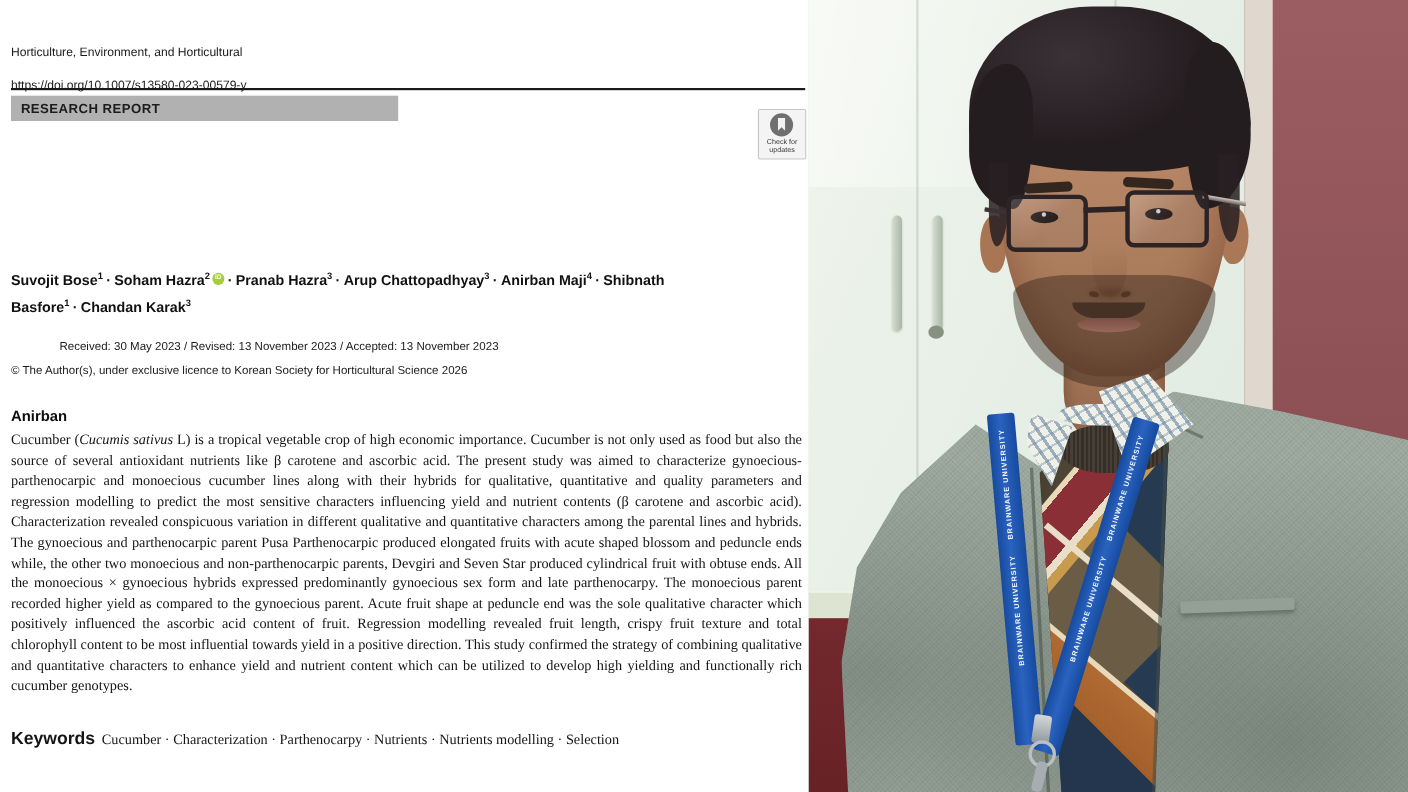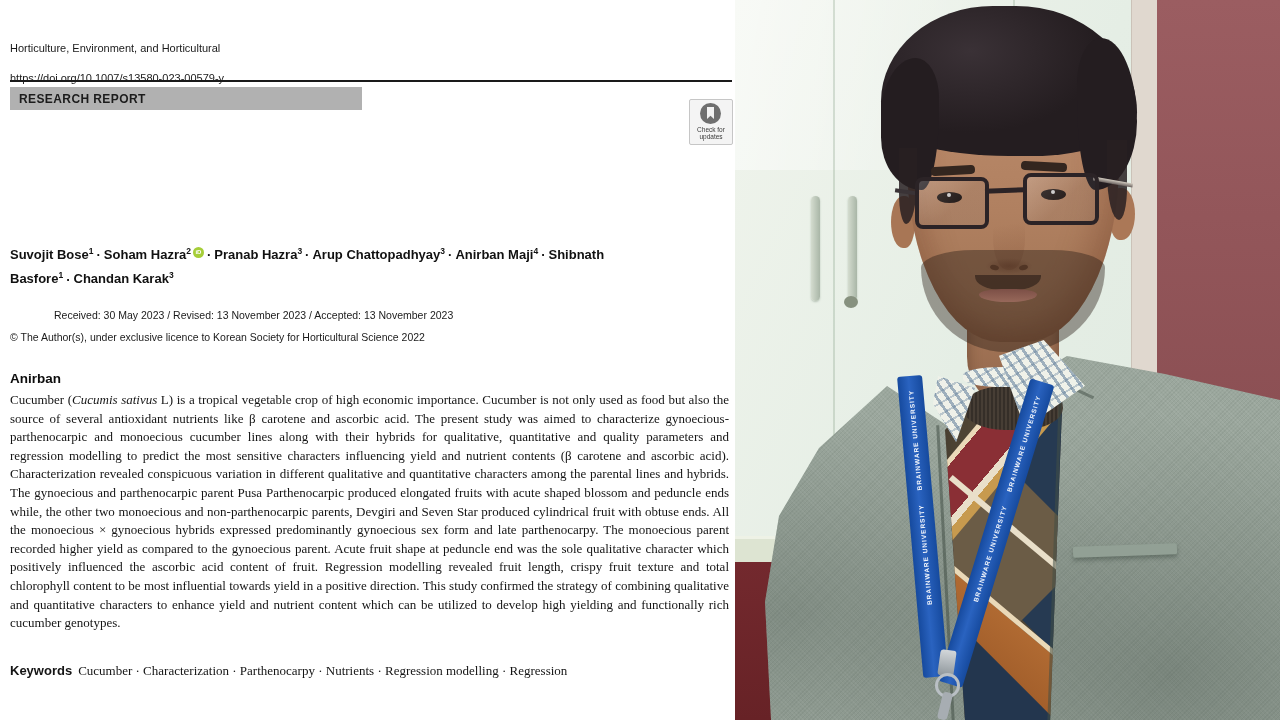--- a/index.html
+++ b/index.html
@@ -22,21 +22,21 @@
   #authors{left:10px;top:241px;width:690px;font-size:13px;font-weight:bold;line-height:21px;color:#111;}
   #authors sup{font-size:8.5px;}
   .sep{margin:0 3px;}
   .orcid{display:inline-block;width:11px;height:11px;margin-left:2px;border-radius:50%;background:#a6ce39;color:#fff;font-size:6px;font-weight:bold;text-align:center;line-height:11px;vertical-align:super;}
   .hist{left:10px;font-size:10.5px;line-height:14px;color:#1a1a1a;}
   #hist-1{top:308px;padding-left:44px;}
   #hist-2{top:330px;}
   #abstract-h{left:10px;top:371px;font-size:13.5px;font-weight:bold;color:#0d0d0d;}
   #abstract-body{left:10px;top:391px;width:719px;font-family:"Liberation Serif",serif;font-size:13px;line-height:18.6px;color:#141414;text-align:justify;}
   #keywords{left:10px;top:663px;width:700px;font-family:"Liberation Serif",serif;font-size:13px;color:#141414;}
-  #keywords b{font-family:"Liberation Sans",sans-serif;font-size:13px;margin-right:6px;}
+  #keywords b{font-family:"Liberation Sans",sans-serif;font-size:16px;margin-right:6px;}
 
   
   #photo{left:735px;top:0;width:545px;height:720px;overflow:hidden;background:#e6ede5;}
   #cab{left:0;top:0;width:545px;height:720px;background:linear-gradient(115deg,#f0f4ec 0%,#e5eee5 45%,#dfe9e0 100%);}
   #cab-sheen{left:0;top:0;width:430px;height:170px;background:linear-gradient(100deg,rgba(255,255,255,.55),rgba(255,255,255,0) 65%);}
   .seam{background:rgba(150,172,150,.35);}
   #seam1{left:98px;top:0;width:2px;height:545px;}
   #seam2{left:278px;top:0;width:2px;height:55px;}
   .handle{width:9px;height:105px;border-radius:5px;background:linear-gradient(90deg,#d4dccf,#a9b6a7);box-shadow:0 1px 2px rgba(90,110,90,.35);}
   #handle1{left:76px;top:196px;}
@@ -137,26 +137,26 @@
         <span>updates</span>
       </div>
     </div>
 
 
     <div id="authors" class="abs">
       <span>Suvojit Bose</span><sup>1</sup><span class="sep">·</span><span>Soham Hazra</span><sup>2</sup><span class="orcid">iD</span><span class="sep">·</span><span>Pranab Hazra</span><sup>3</sup><span class="sep">·</span><span>Arup Chattopadhyay</span><sup>3</sup><span class="sep">·</span><span>Anirban Maji</span><sup>4</sup><span class="sep">·</span><span>Shibnath Basfore</span><sup>1</sup><span class="sep">·</span><span>Chandan Karak</span><sup>3</sup>
     </div>
 
     <div id="hist-1" class="abs hist">Received: 30 May 2023 / Revised: 13 November 2023 / Accepted: 13 November 2023</div>
-    <div id="hist-2" class="abs hist">© The Author(s), under exclusive licence to Korean Society for Horticultural Science 2022</div>
+    <div id="hist-2" class="abs hist">© The Author(s), under exclusive licence to Korean Society for Horticultural Science 2026</div>
 
     <div id="abstract-h" class="abs">Anirban</div>
     <div id="abstract-body" class="abs"><span>Cucumber (</span><i>Cucumis sativus</i><span> L) is a tropical vegetable crop of high economic importance. Cucumber is not only used as food but also the source of several antioxidant nutrients like β carotene and ascorbic acid. The present study was aimed to characterize gynoecious-parthenocarpic and monoecious cucumber lines along with their hybrids for qualitative, quantitative and quality parameters and regression modelling to predict the most sensitive characters influencing yield and nutrient contents (β carotene and ascorbic acid). Characterization revealed conspicuous variation in different qualitative and quantitative characters among the parental lines and hybrids. The gynoecious and parthenocarpic parent Pusa Parthenocarpic produced elongated fruits with acute shaped blossom and peduncle ends while, the other two monoecious and non-parthenocarpic parents, Devgiri and Seven Star produced cylindrical fruit with obtuse ends. All the monoecious × gynoecious hybrids expressed predominantly gynoecious sex form and late parthenocarpy. The monoecious parent recorded higher yield as compared to the gynoecious parent. Acute fruit shape at peduncle end was the sole qualitative character which positively influenced the ascorbic acid content of fruit. Regression modelling revealed fruit length, crispy fruit texture and total chlorophyll content to be most influential towards yield in a positive direction. This study confirmed the strategy of combining qualitative and quantitative characters to enhance yield and nutrient content which can be utilized to develop high yielding and functionally rich cucumber genotypes.</span></div>
 
-    <div id="keywords" class="abs"><b>Keywords</b><span>Cucumber · Characterization · Parthenocarpy · Nutrients · Regression modelling · Regression</span></div>
+    <div id="keywords" class="abs"><b>Keywords</b><span>Cucumber · Characterization · Parthenocarpy · Nutrients · Nutrients modelling · Selection</span></div>
   </div>
 
   <div id="photo" class="abs">
 
     <div id="cab" class="abs"></div>
     <div id="cab-sheen" class="abs"></div>
     <div id="seam1" class="abs seam"></div>
     <div id="seam2" class="abs seam"></div>
     <div id="handle1" class="abs handle"></div>
     <div id="handle2" class="abs handle"></div>

